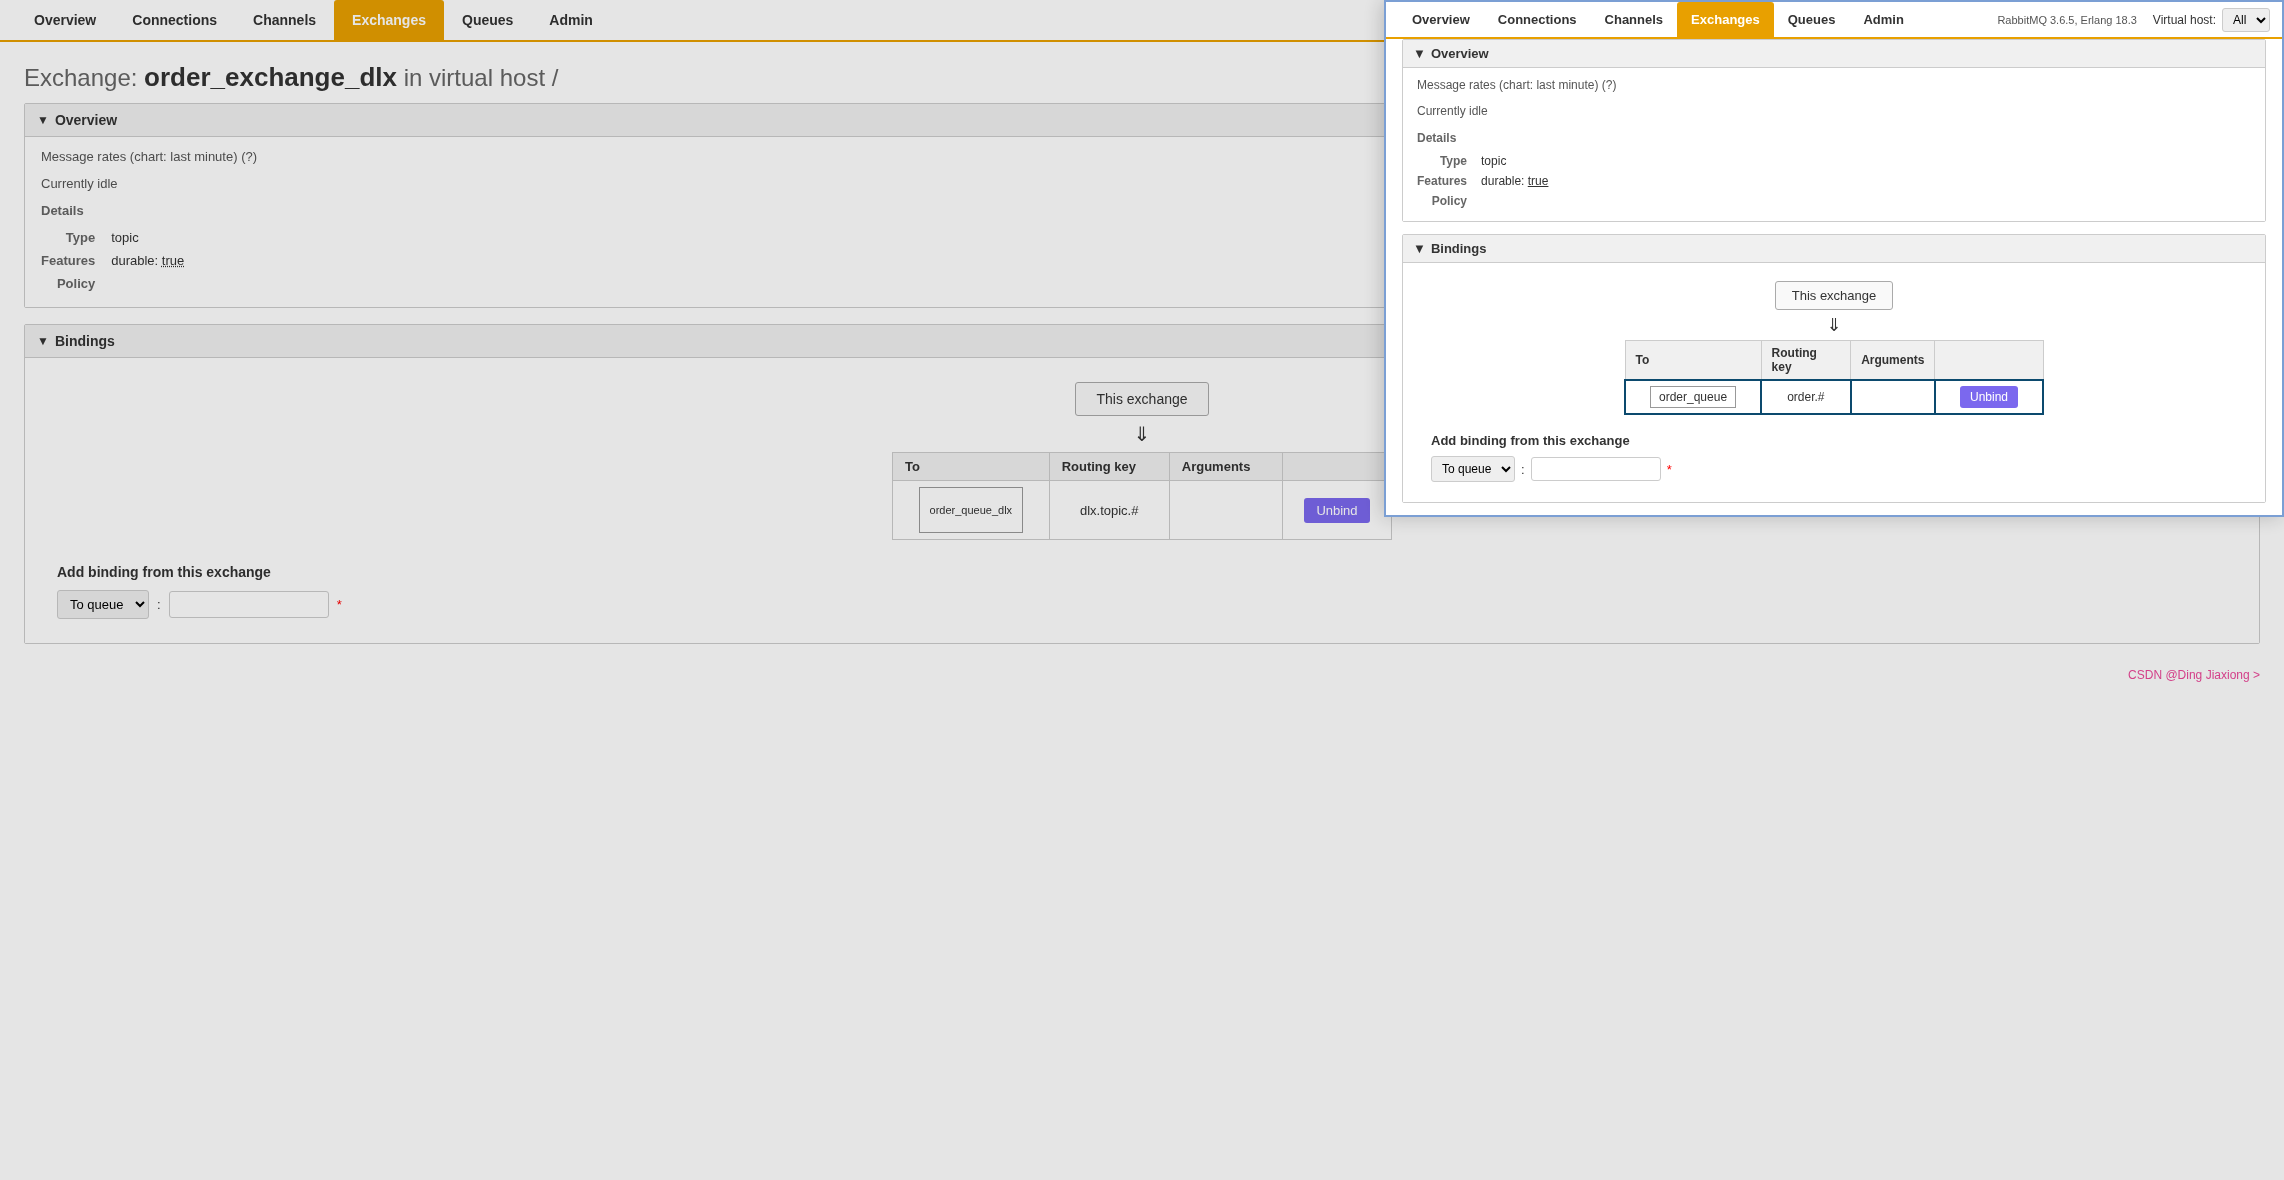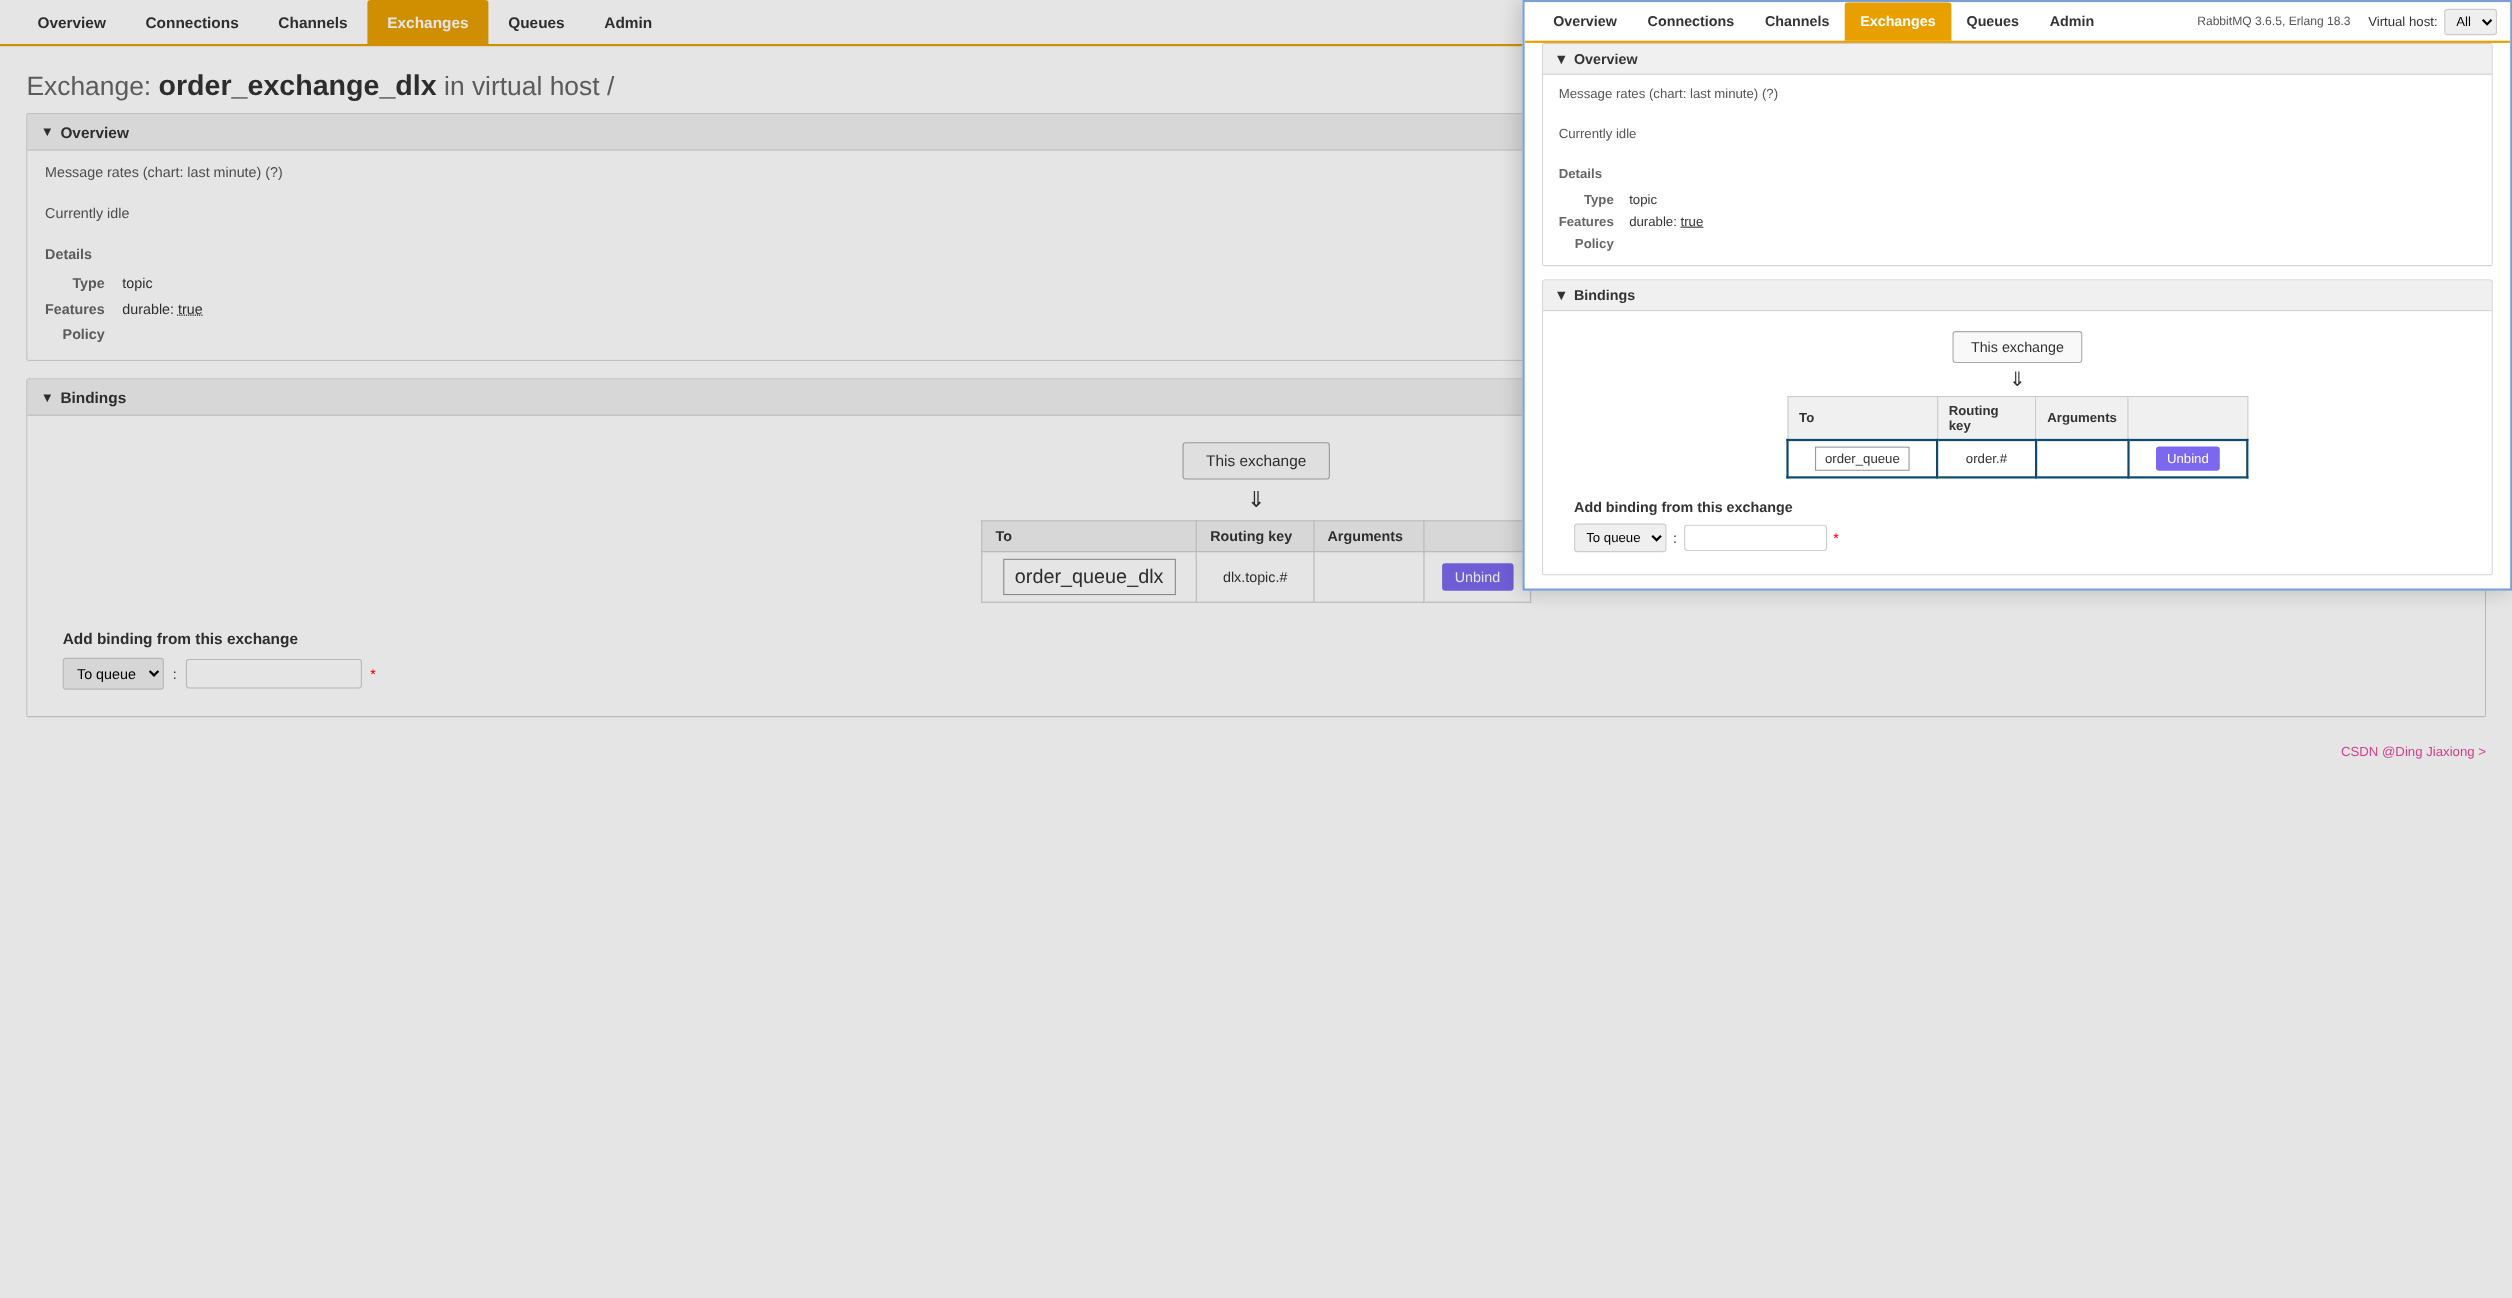--- a/index.html
+++ b/index.html
@@ -76,21 +76,21 @@
     }
     .section-header .arrow { font-size: 12px; }
     .section-body { padding: 12px 16px; background: #fff; }
 
     
     .details-table { border-collapse: collapse; margin-top: 8px; }
     .details-table td { padding: 4px 12px 4px 0; vertical-align: top; }
     .details-table td:first-child { color: #666; font-weight: bold; text-align: right; padding-right: 16px; }
     .details-table td u { text-decoration: underline dotted; }
 
-    .status-text { color: #555; font-size: 13px; margin: 22px 0; }
+    .status-text { color: #555; font-size: 13px; margin: 12px 0; }
     .clickable-link { color: #555; font-size: 13px; cursor: pointer; }
 
     
     .bindings-center { text-align: center; padding: 12px 0; }
     .exchange-box {
       display: inline-block;
       border: 1px solid #aaa;
       border-radius: 3px;
       padding: 8px 20px;
       font-size: 14px;
@@ -108,22 +108,22 @@
       text-align: left;
       font-size: 13px;
     }
     .bindings-table td {
       border: 1px solid #ccc;
       padding: 6px 12px;
       font-size: 13px;
     }
     .queue-cell {
       border: 1px solid #999;
-      padding: 5px 10px;
-      font-size: 18px;
+      padding: 16px 10px;
+      font-size: 11px;
       display: inline-block;
     }
     .unbind-btn {
       background: #7b68ee;
       color: #fff;
       border: none;
       padding: 5px 12px;
       border-radius: 3px;
       cursor: pointer;
       font-size: 13px;

